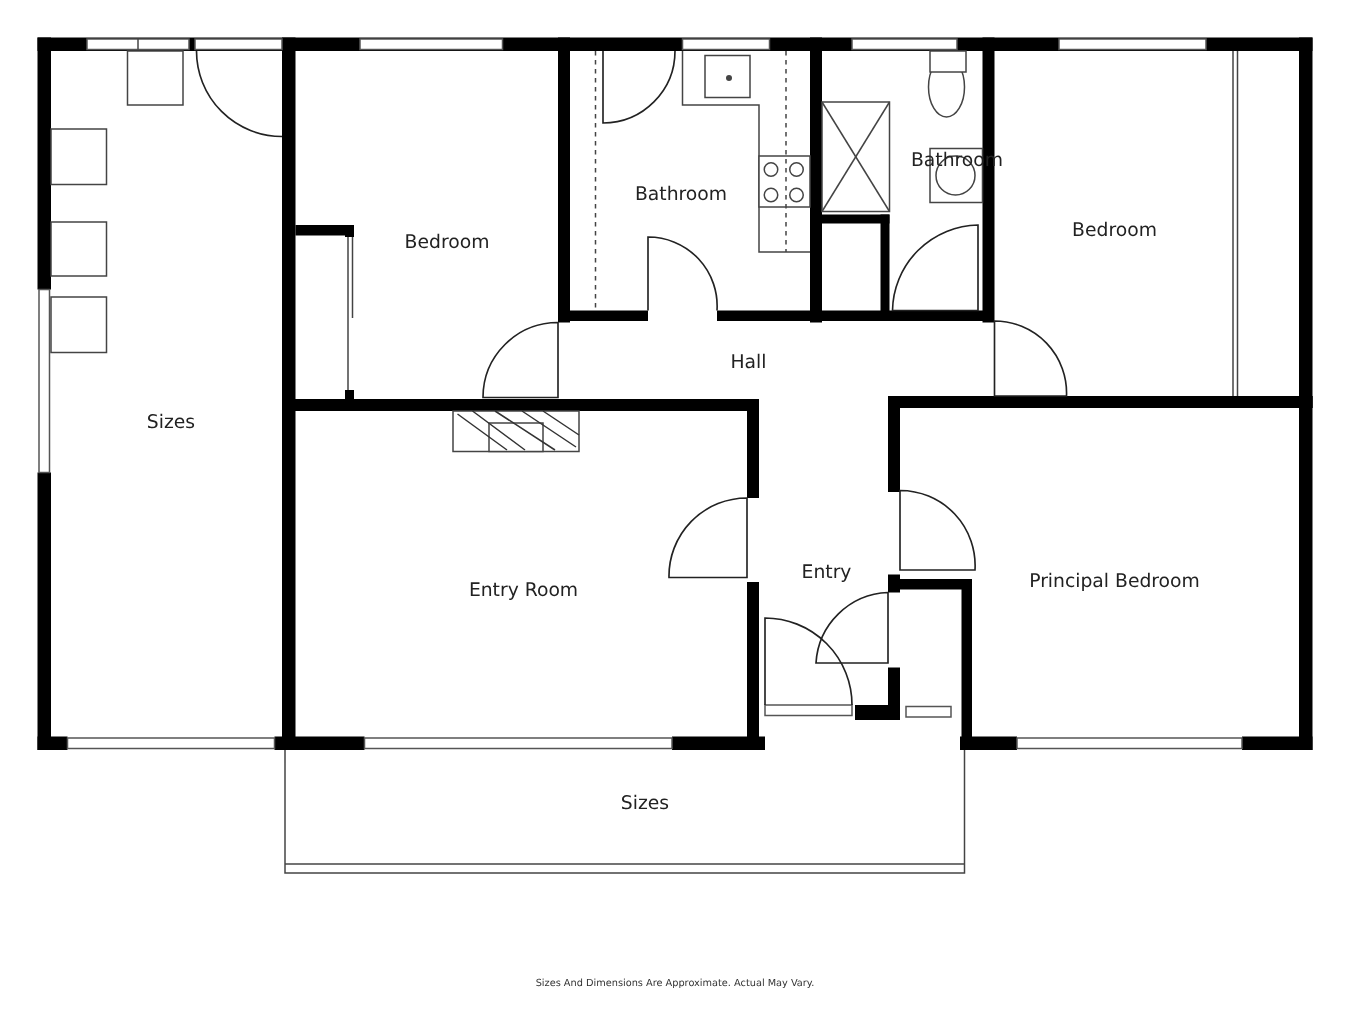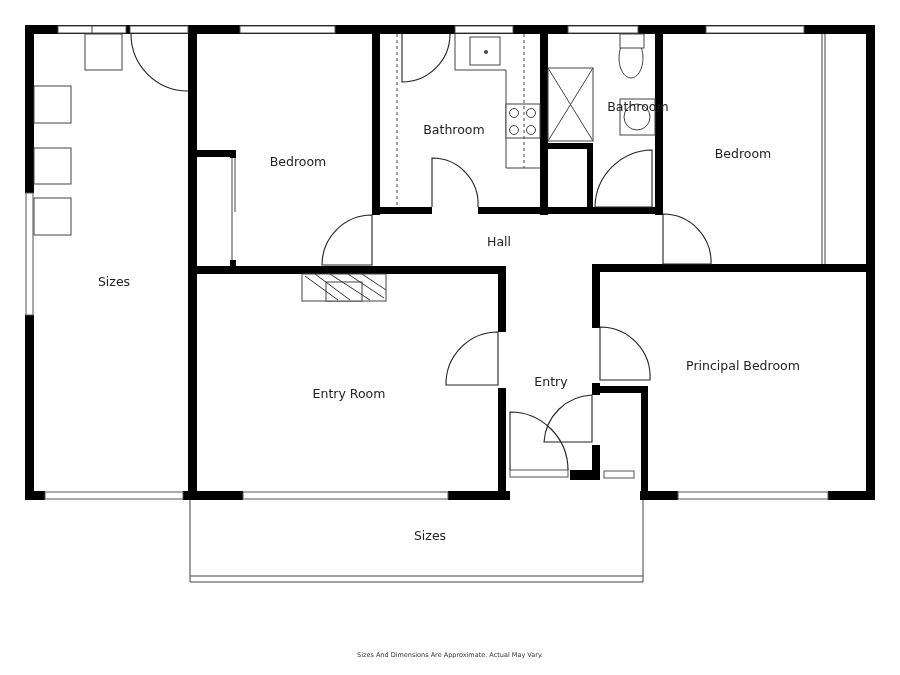--- a/index.html
+++ b/index.html
@@ -161,17 +161,17 @@
 
 <div>
   <div class="label" style="left:114px;top:281px">Sizes</div>
   <div class="label" style="left:298px;top:161px">Bedroom</div>
   <div class="label" style="left:454px;top:129px">Bathroom</div>
   <div class="label" style="left:638px;top:106px">Bathroom</div>
   <div class="label" style="left:743px;top:153px">Bedroom</div>
   <div class="label" style="left:499px;top:241px">Hall</div>
   <div class="label" style="left:349px;top:393px">Entry Room</div>
   <div class="label" style="left:551px;top:381px">Entry</div>
-  <div class="label" style="left:743px;top:365px">Principal Bedroom</div>
+  <div class="label" style="left:743px;top:387px">Principal Bedroom</div>
   <div class="label" style="left:430px;top:535px">Sizes</div>
 </div>
 
 <div class="footer">Sizes And Dimensions Are Approximate. Actual May Vary.</div>
 
 </body></html>

